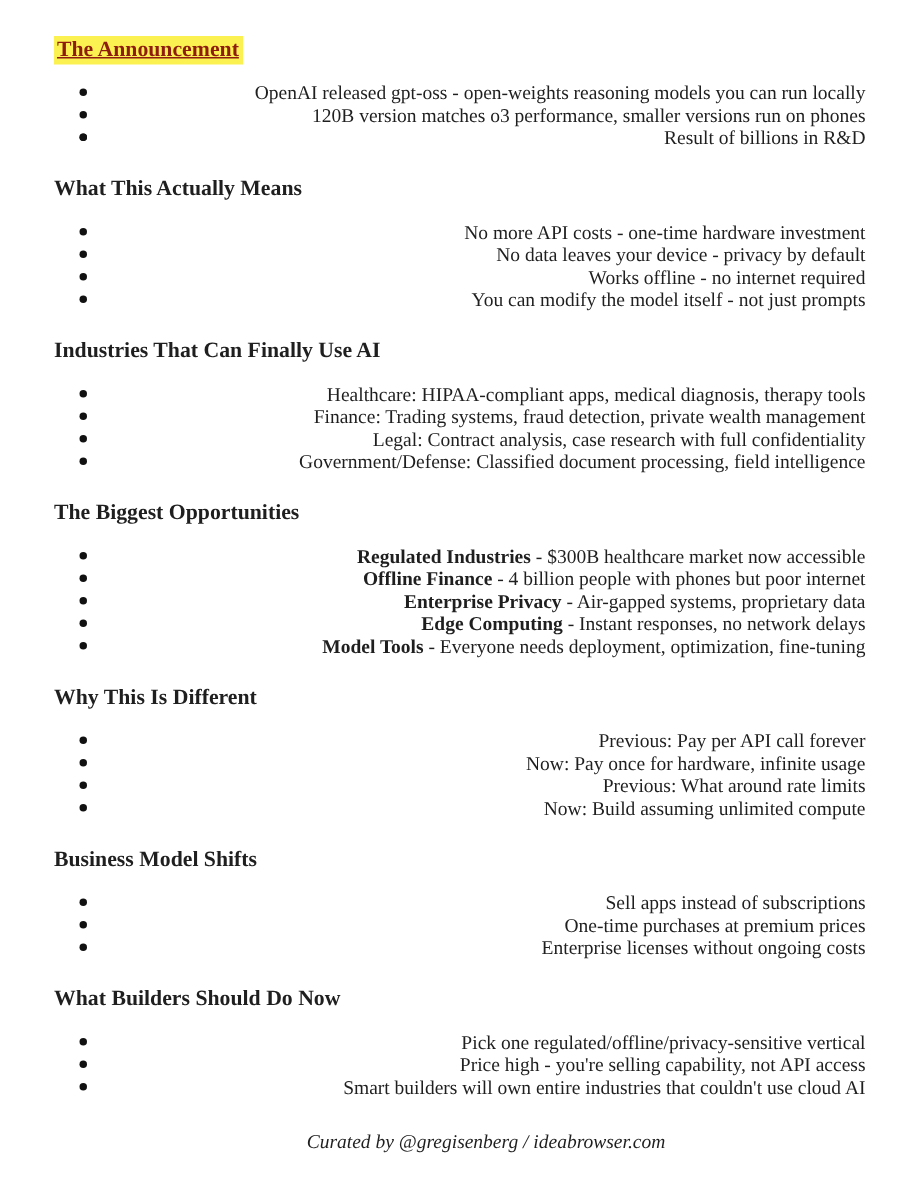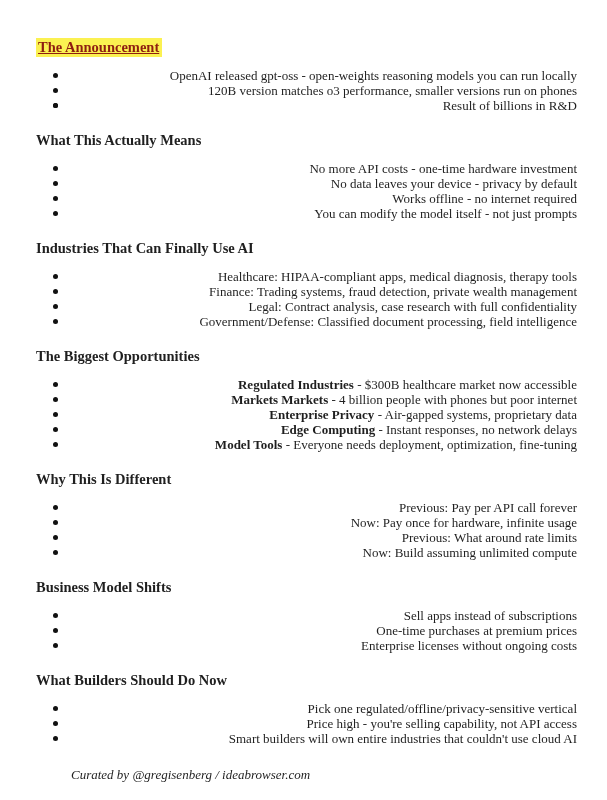--- a/index.html
+++ b/index.html
@@ -10,21 +10,21 @@
   html,body{margin:0;padding:0;background:#ffffff;}
   body{
     width:607px;height:800px;overflow:hidden;
     font-family:"Liberation Serif","DejaVu Serif",serif;
     color:var(--body-text);
     -webkit-font-smoothing:antialiased;
   }
   .page{
     box-sizing:border-box;
     width:607px;height:701px;
-    padding:39px 30px 0 36px;
+    padding:25px 30px 0 36px;
   }
   h2{
     font-size:14.5px;line-height:16px;
     font-weight:bold;
     margin:19px 0 13px 0;
     color:var(--body-text);
   }
   section:first-child h2{margin-top:0;}
   h2 .hl{
     color:var(--accent);
@@ -52,20 +52,21 @@
     border-radius:50%;
     background:#111;
   }
   li strong{font-weight:bold;margin-top:42px;}
   .footer{
     margin:21px 0 0 0;
     padding-left:35px;
     font-size:13px;
     font-style:italic;
     line-height:16px;
+    text-align:center;
   }
 </style>
 </head>
 <body>
 
 <div class="page">
   <main>
       <section>
         <h2><span class="hl">The Announcement</span></h2>
         <ul>
@@ -90,21 +91,21 @@
           <li><span class="dot"></span><span><span>Healthcare: HIPAA-compliant apps, medical diagnosis, therapy tools</span></span></li>
           <li><span class="dot"></span><span><span>Finance: Trading systems, fraud detection, private wealth management</span></span></li>
           <li><span class="dot"></span><span><span>Legal: Contract analysis, case research with full confidentiality</span></span></li>
           <li><span class="dot"></span><span><span>Government/Defense: Classified document processing, field intelligence</span></span></li>
         </ul>
       </section>
       <section>
         <h2><span>The Biggest Opportunities</span></h2>
         <ul>
           <li><span class="dot"></span><span><strong>Regulated Industries </strong><span>- $300B healthcare market now accessible</span></span></li>
-          <li><span class="dot"></span><span><strong>Markets Markets </strong><span>- 4 billion people with phones but poor internet</span></span></li>
+          <li><span class="dot"></span><span><strong>Offline Finance </strong><span>- 4 billion people with phones but poor internet</span></span></li>
           <li><span class="dot"></span><span><strong>Enterprise Privacy </strong><span>- Air-gapped systems, proprietary data</span></span></li>
           <li><span class="dot"></span><span><strong>Edge Computing </strong><span>- Instant responses, no network delays</span></span></li>
           <li><span class="dot"></span><span><strong>Model Tools </strong><span>- Everyone needs deployment, optimization, fine-tuning</span></span></li>
         </ul>
       </section>
       <section>
         <h2><span>Why This Is Different</span></h2>
         <ul>
           <li><span class="dot"></span><span><span>Previous: Pay per API call forever</span></span></li>
           <li><span class="dot"></span><span><span>Now: Pay once for hardware, infinite usage</span></span></li>

